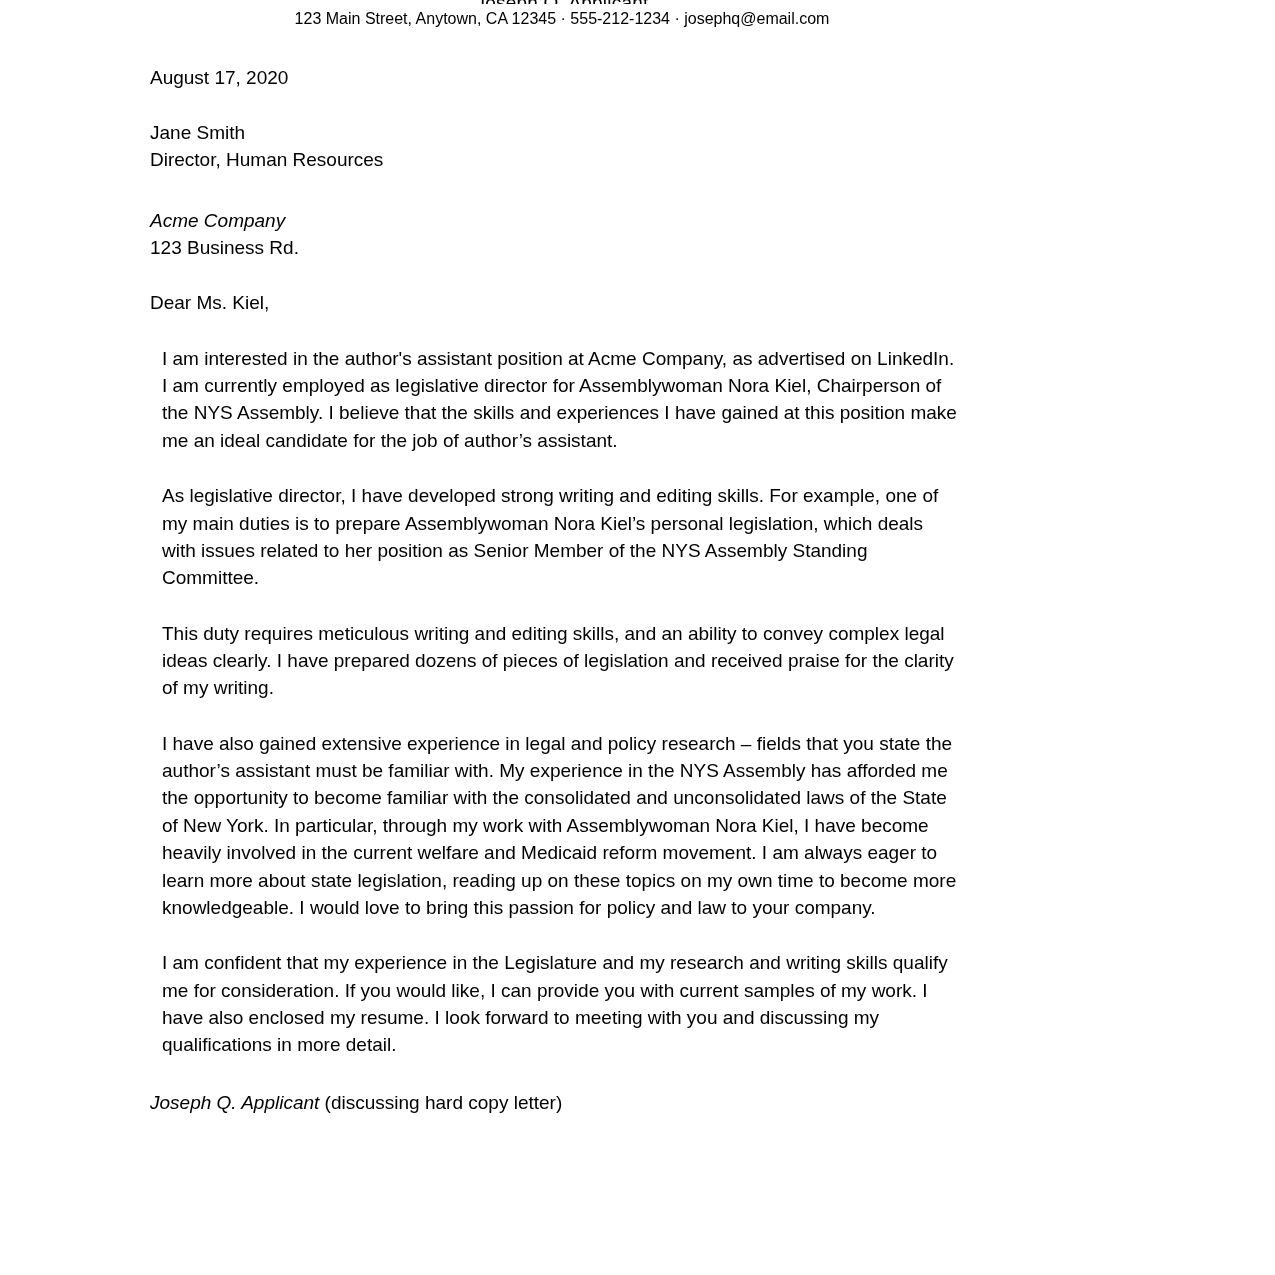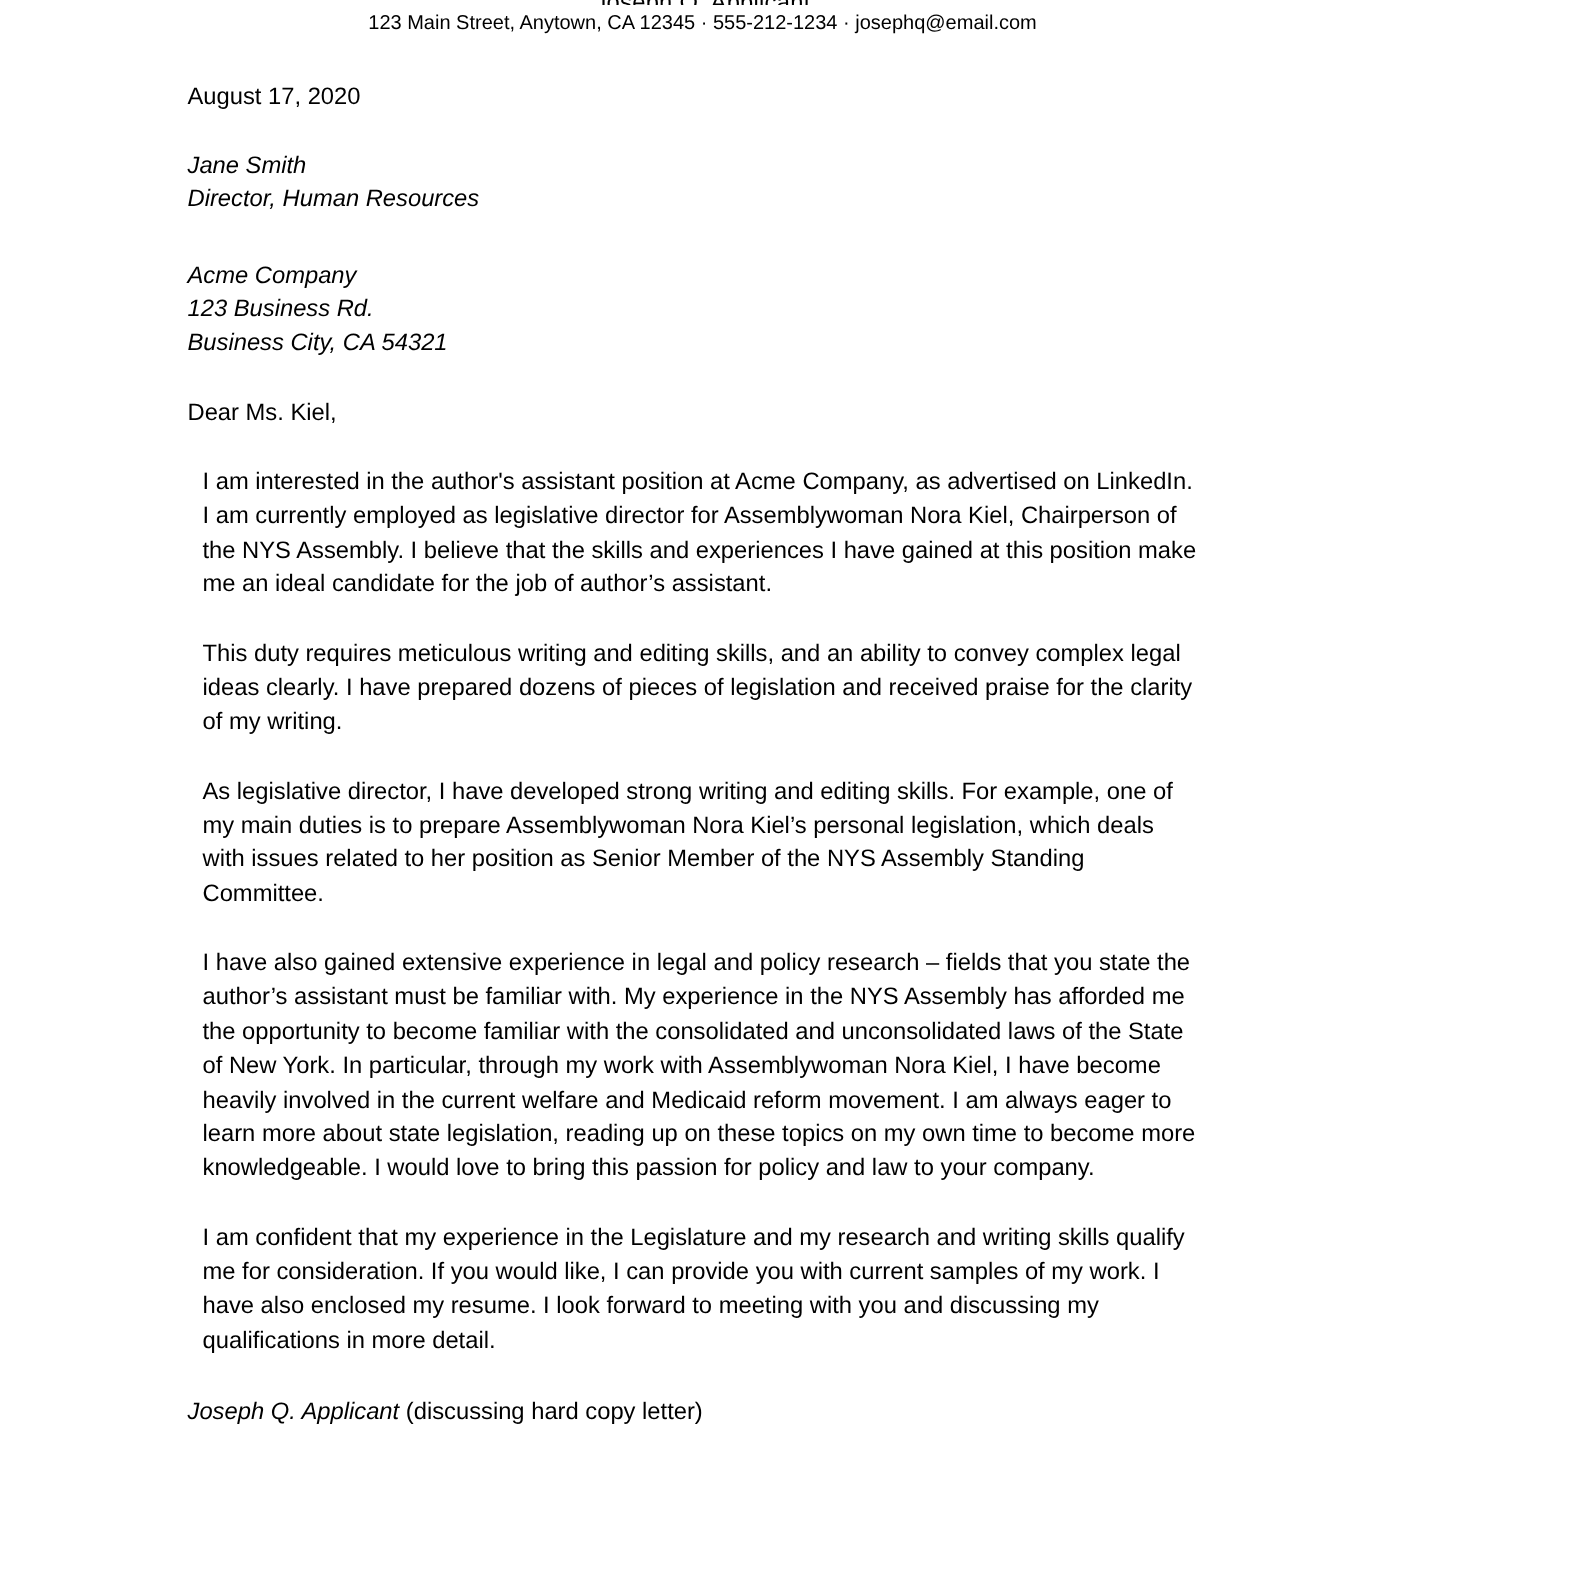--- a/index.html
+++ b/index.html
@@ -45,21 +45,20 @@
     line-height: 1.44;
   }
   .date {
     margin-top: 34px;
   }
   .block {
     margin-top: 28px;
   }
   .block-line {
     display: block;
-    font-style: italic;
   }
   .italic {
     font-style: italic;
     margin-top: 33px;
   }
   p.para {
     margin: 12px;
     padding: 0;
     margin-top: 28px;
     text-align: left;
@@ -87,28 +86,27 @@
 
   <div class="body-wrap">
 
     <div class="date">August 17, 2020</div>
 
     <div class="block">
       <span class="block-line">Jane Smith</span>
       <span class="block-line">Director, Human Resources</span>
       <span class="block-line italic">Acme Company</span>
       <span class="block-line">123 Business Rd.</span>
-      <span class="block-line">Business City, CA 54321</span>
     </div>
 
     <div class="block">Dear Ms. Kiel,</div>
 
     <p class="para">I am interested in the author's assistant position at Acme Company, as advertised on LinkedIn. I am currently employed as legislative director for Assemblywoman Nora Kiel, Chairperson of the NYS Assembly. I believe that the skills and experiences I have gained at this position make me an ideal candidate for the job of author’s assistant.</p>
+    <p class="para">As legislative director, I have developed strong writing and editing skills. For example, one of my main duties is to prepare Assemblywoman Nora Kiel’s personal legislation, which deals with issues related to her position as Senior Member of the NYS Assembly Standing Committee.</p>
     <p class="para">This duty requires meticulous writing and editing skills, and an ability to convey complex legal ideas clearly. I have prepared dozens of pieces of legislation and received praise for the clarity of my writing.</p>
-    <p class="para">As legislative director, I have developed strong writing and editing skills. For example, one of my main duties is to prepare Assemblywoman Nora Kiel’s personal legislation, which deals with issues related to her position as Senior Member of the NYS Assembly Standing Committee.</p>
     <p class="para">I have also gained extensive experience in legal and policy research – fields that you state the author’s assistant must be familiar with. My experience in the NYS Assembly has afforded me the opportunity to become familiar with the consolidated and unconsolidated laws of the State of New York. In particular, through my work with Assemblywoman Nora Kiel, I have become heavily involved in the current welfare and Medicaid reform movement. I am always eager to learn more about state legislation, reading up on these topics on my own time to become more knowledgeable. I would love to bring this passion for policy and law to your company.</p>
     <p class="para">I am confident that my experience in the Legislature and my research and writing skills qualify me for consideration. If you would like, I can provide you with current samples of my work. I have also enclosed my resume. I look forward to meeting with you and discussing my qualifications in more detail.</p>
 
 
     <div class="signature">
       <span class="sig-name">Joseph Q. Applicant</span><span> (discussing hard copy letter)</span>
     </div>
 
   </div>
 </div>

